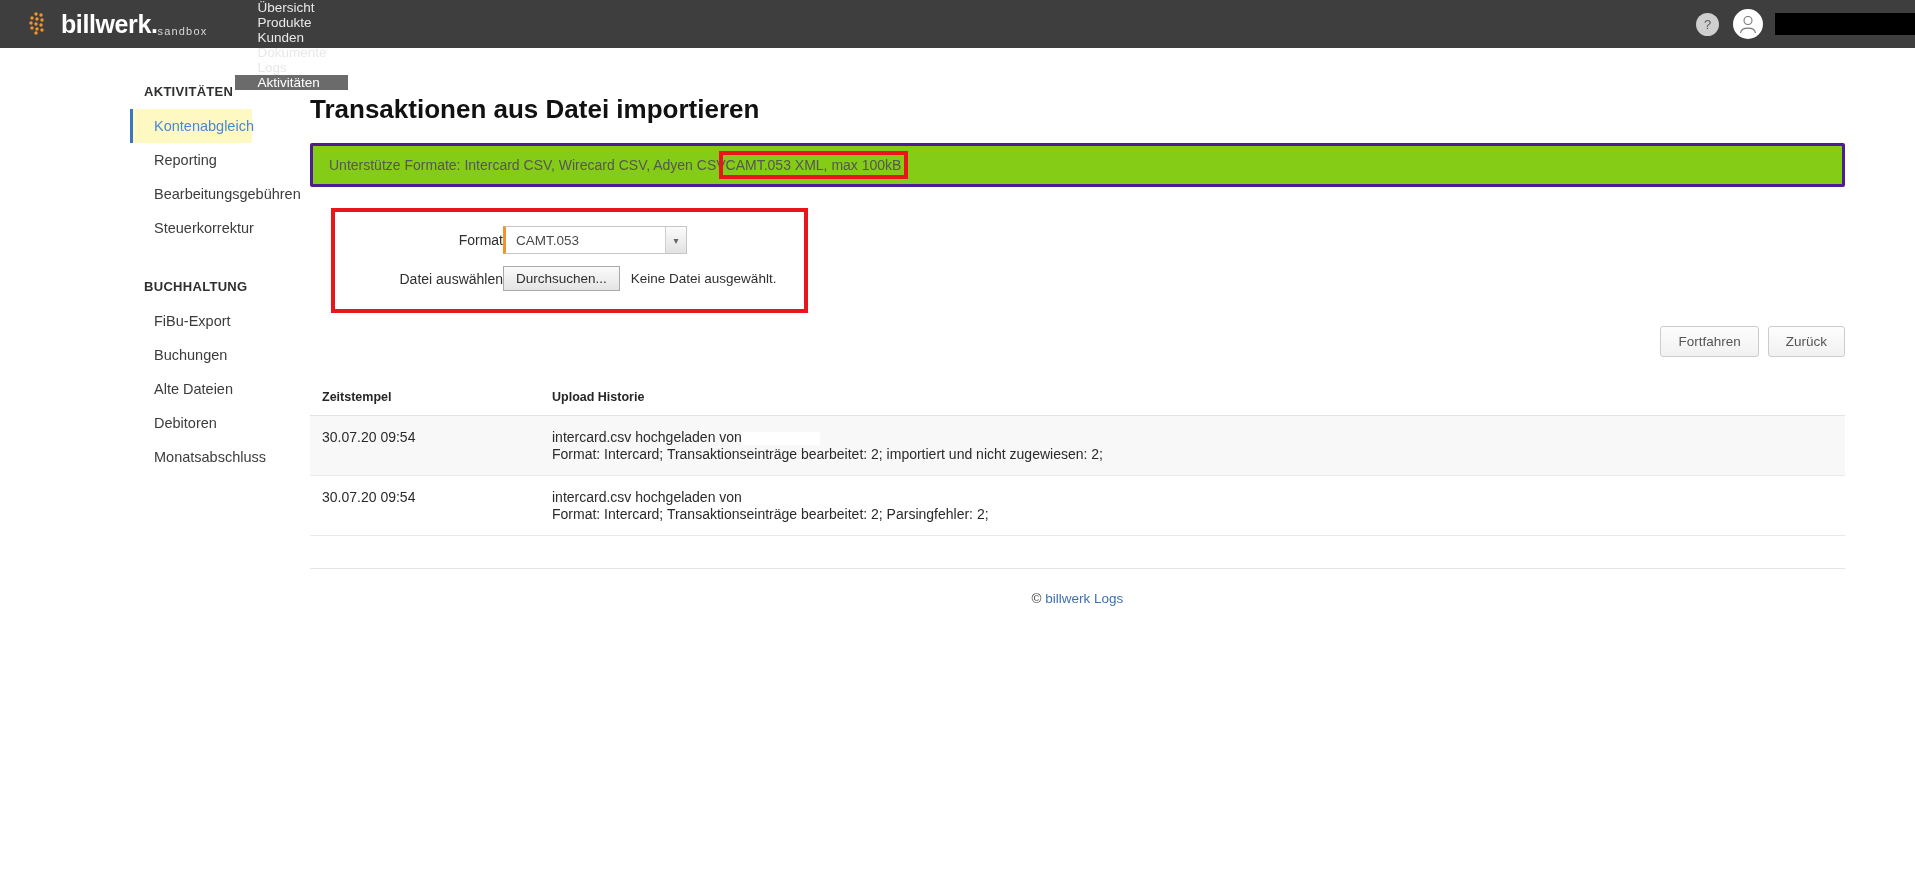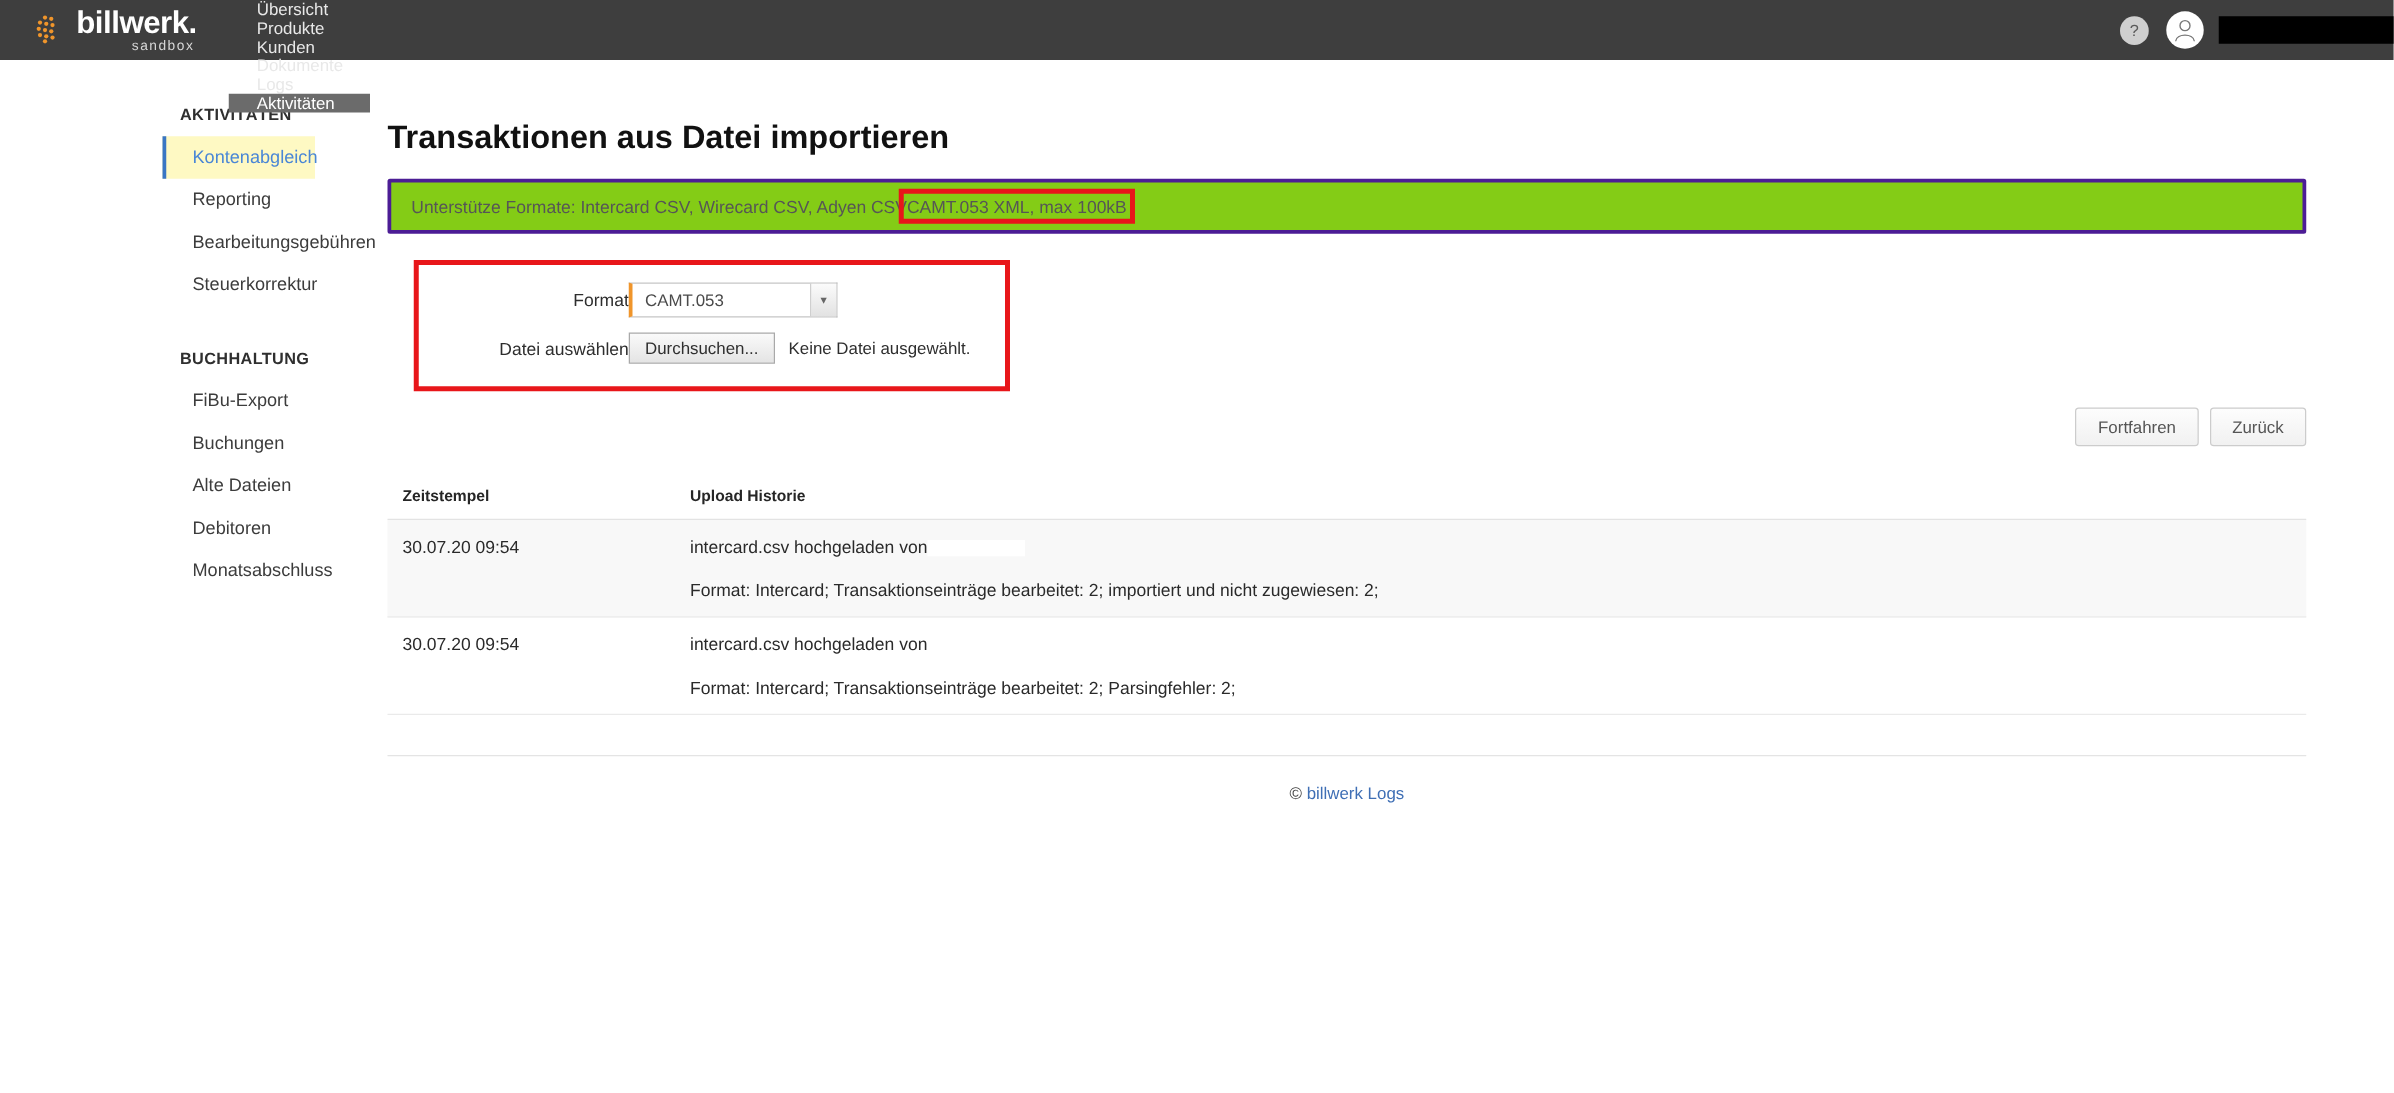--- a/index.html
+++ b/index.html
@@ -31,21 +31,20 @@
   }
   .brand-mark {
     width: 26px;
     height: 26px;
     margin-right: 7px;
     position: relative;
     flex: 0 0 auto;
   }
   .brand-text-wrap {
     display: flex;
-    flex-direction: column;
     align-items: flex-end;
     line-height: 1;
   }
   .brand-name {
     color: #ffffff;
     font-size: 25px;
     font-weight: bold;
     letter-spacing: -0.4px;
   }
   .brand-sub {
@@ -178,21 +177,21 @@
   }
   .form-row:last-child { margin-bottom: 0; }
   .form-label {
     width: 160px;
     text-align: right;
     font-size: 14px;
     color: #2e2e2e;
   }
   .select-wrap {
     position: relative;
-    width: 167px;
+    width: 184px;
     height: 28px;
     border: 1px solid #c6c6c6;
     border-left: 3px solid #f0952b;
     background: #ffffff;
     display: flex;
     align-items: center;
     cursor: pointer;
   }
   .select-value {
     font-size: 13.5px;
@@ -260,21 +259,21 @@
   }
   .hist-table th.col-ts { width: 230px; }
   .hist-table td {
     font-size: 14px;
     color: #2a2a2a;
     padding: 13px 0 13px 12px;
     vertical-align: top;
     border-bottom: 1px solid #eaeaea;
   }
   .hist-table tr.striped td { background: #f8f8f8; }
-  .cell-line2 { margin-top: 19px; }
+  .cell-line2 { margin-top: 1px; }
   .redacted-inline {
     display: inline-block;
     width: 78px;
     height: 13px;
     background: #ffffff;
     vertical-align: middle;
   }
 
   
   .footer {

